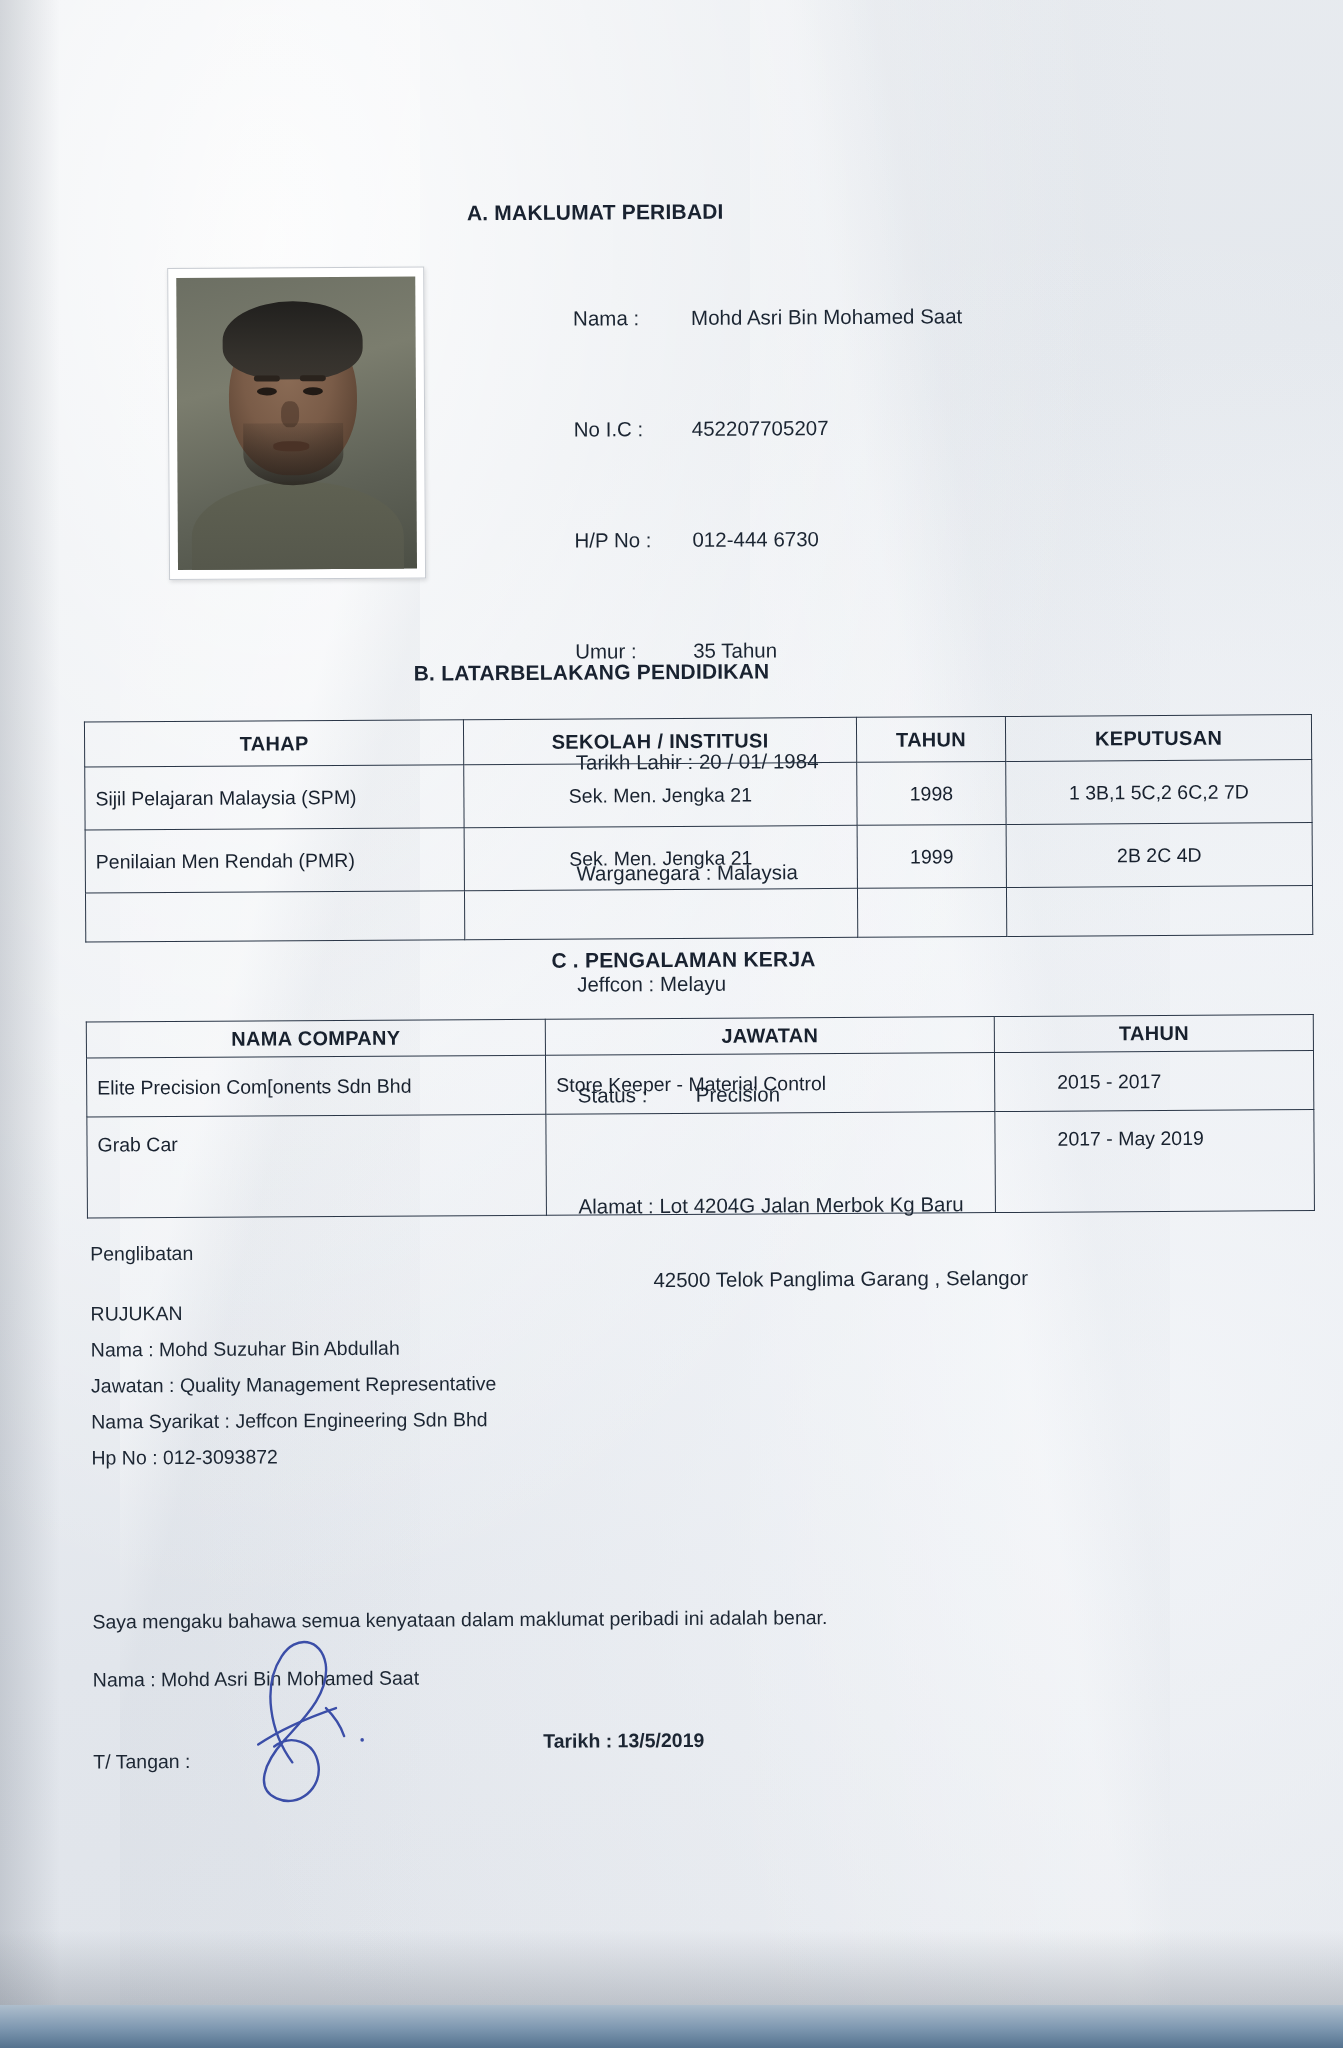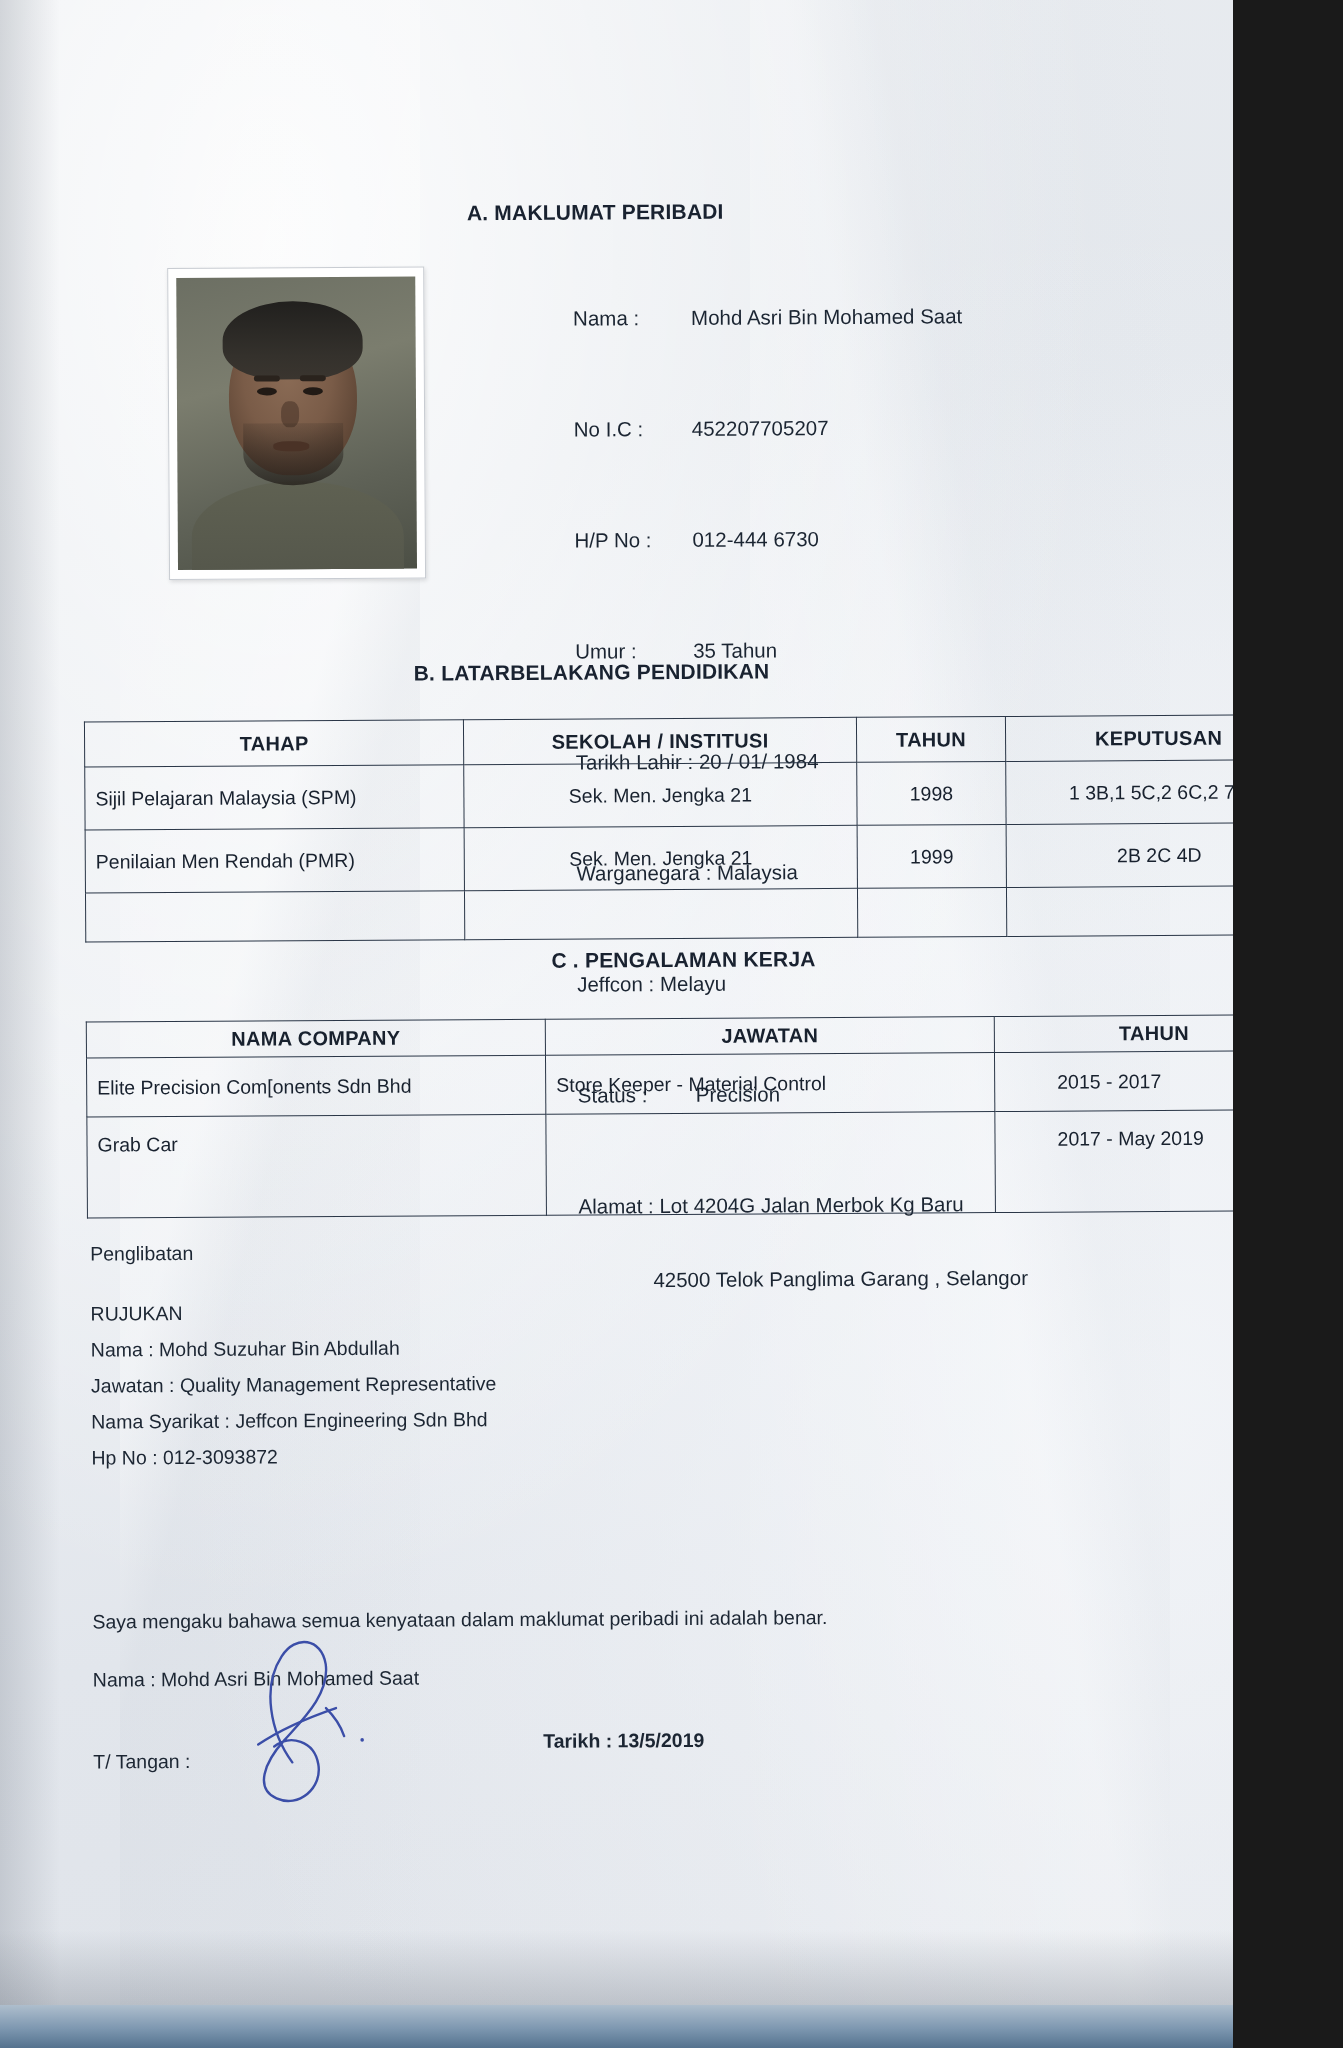--- a/index.html
+++ b/index.html
@@ -5,21 +5,21 @@
   html, body {
     margin: 0;
     padding: 0;
     background: #1a1a1a;
   }
   body {
     font-family: "Liberation Sans", sans-serif;
   }
   .page {
     position: relative;
-    width: 1233px;
+    width: 1343px;
     height: 2048px;
     overflow: hidden;
     background: #d9dde2;
   }
   
   .paper {
     position: absolute;
     left: 0;
     top: 0;
     width: 1343px;

